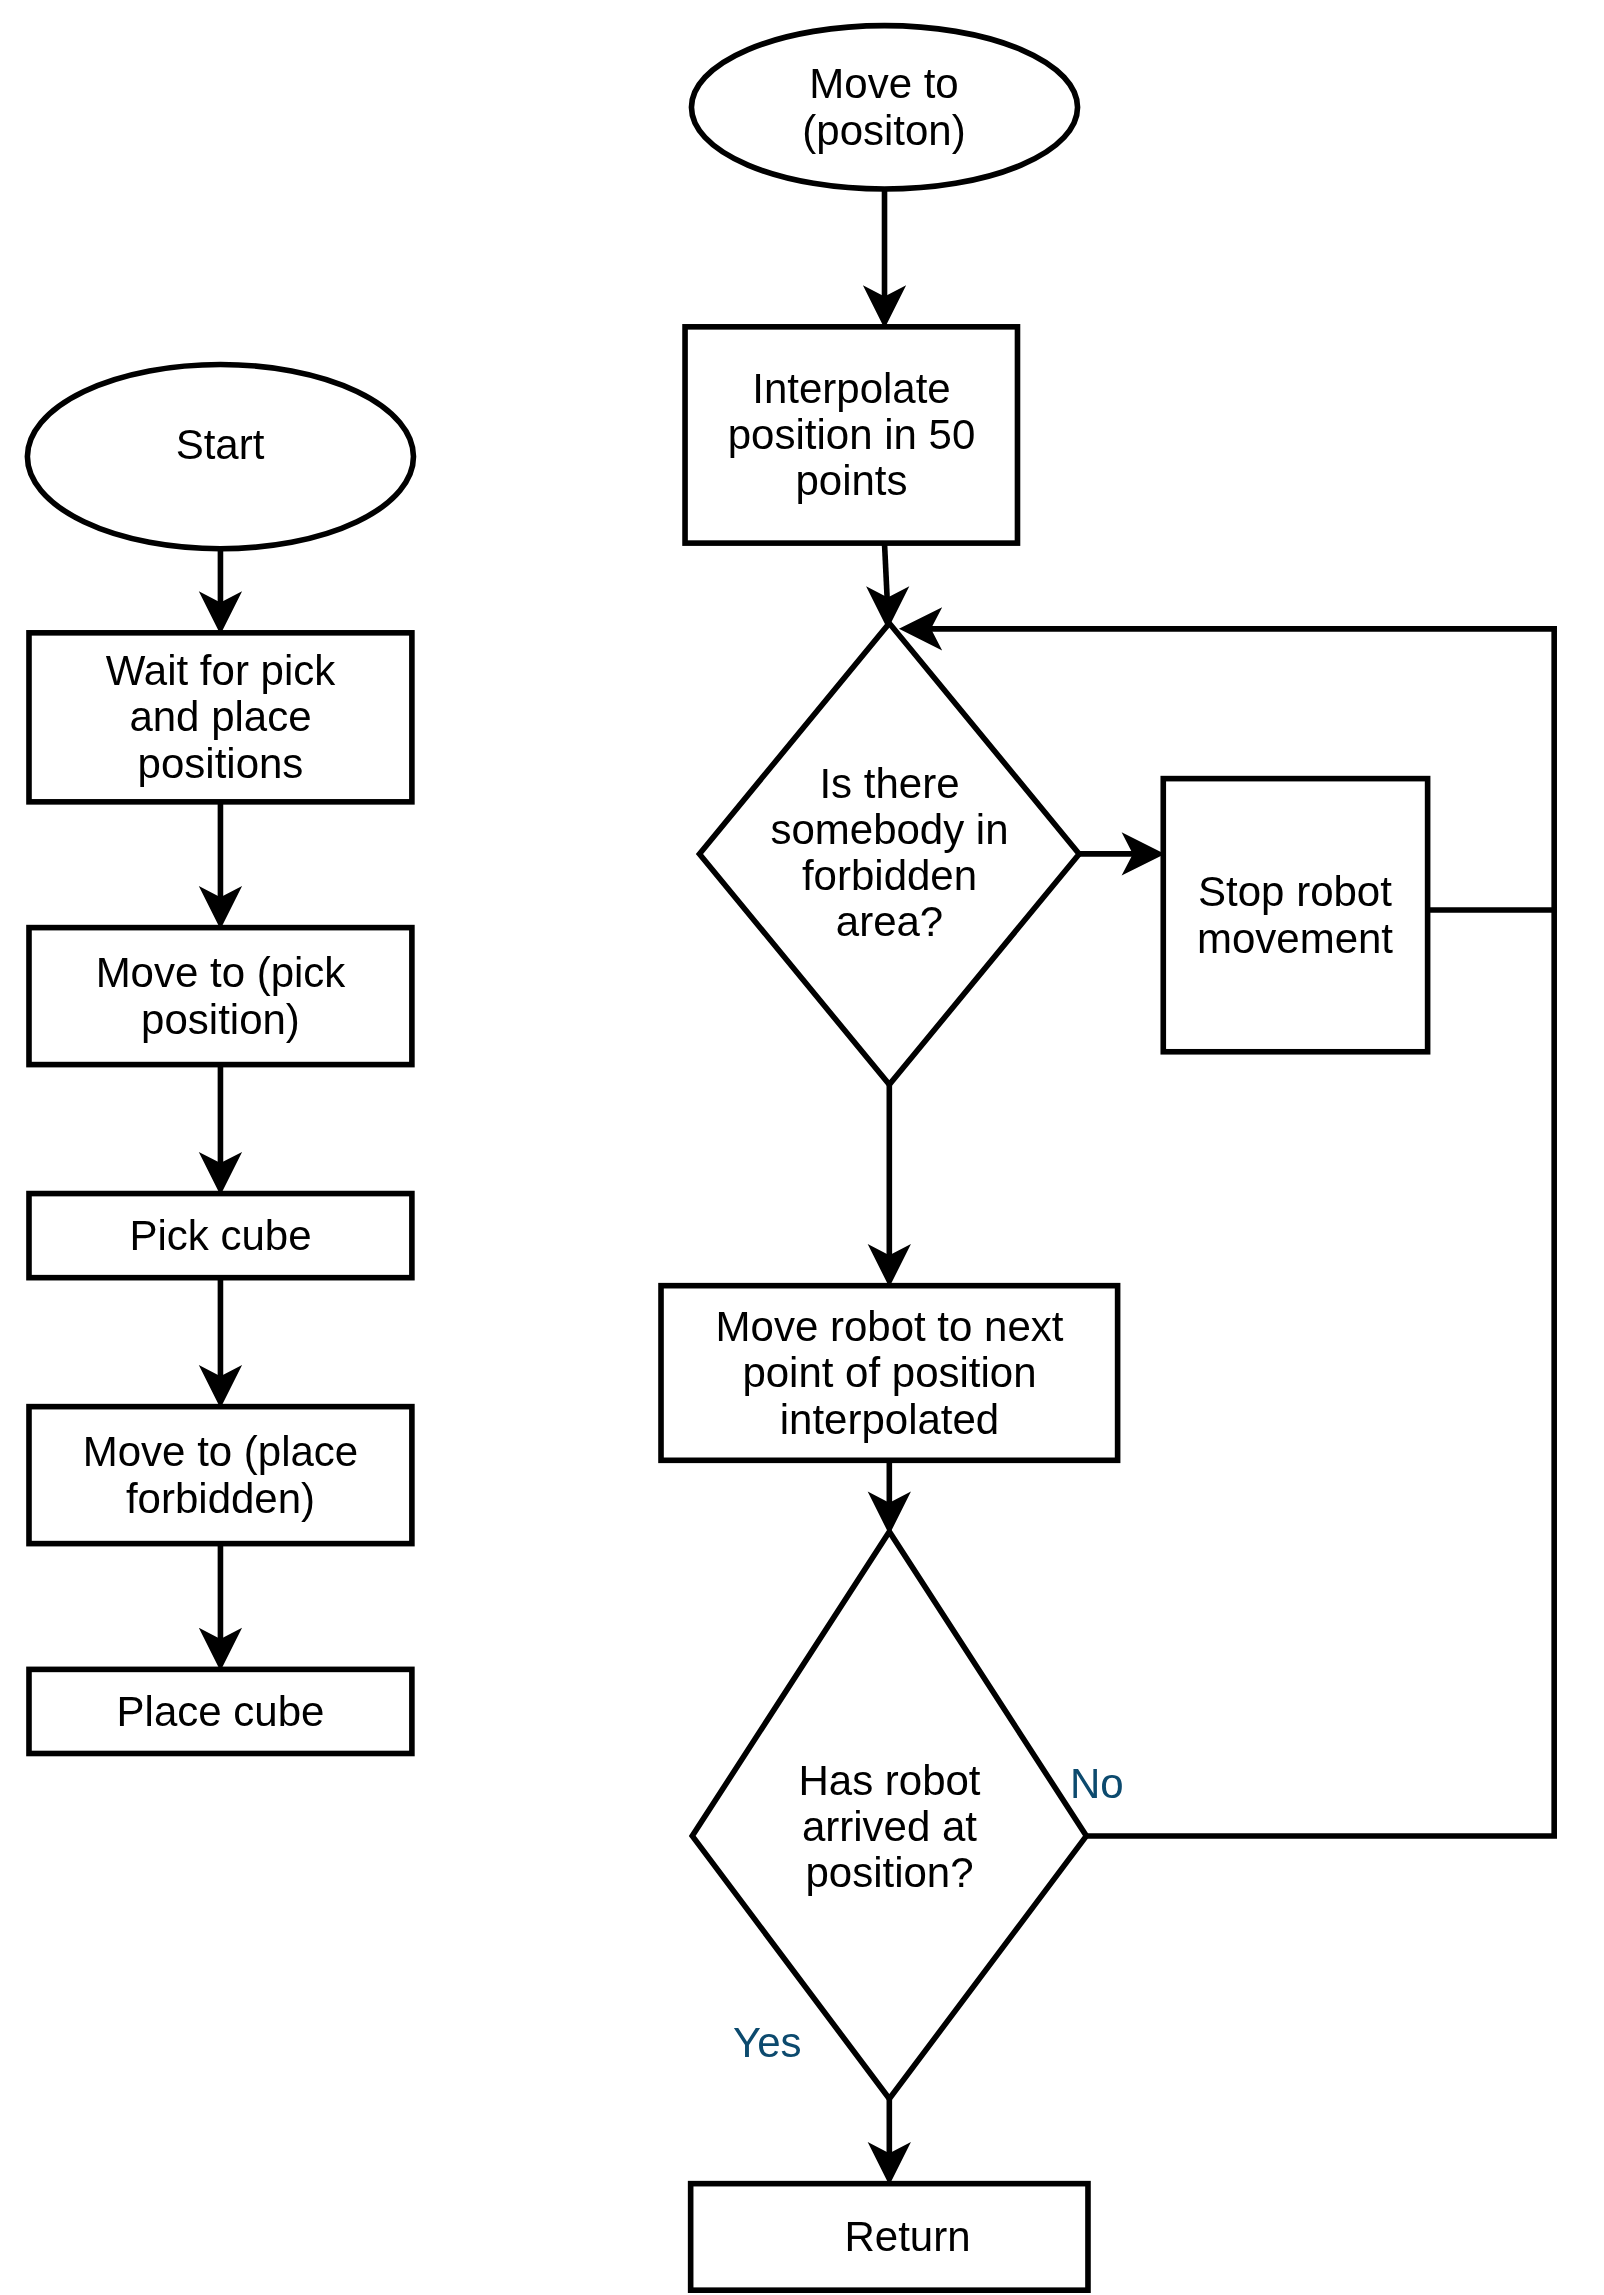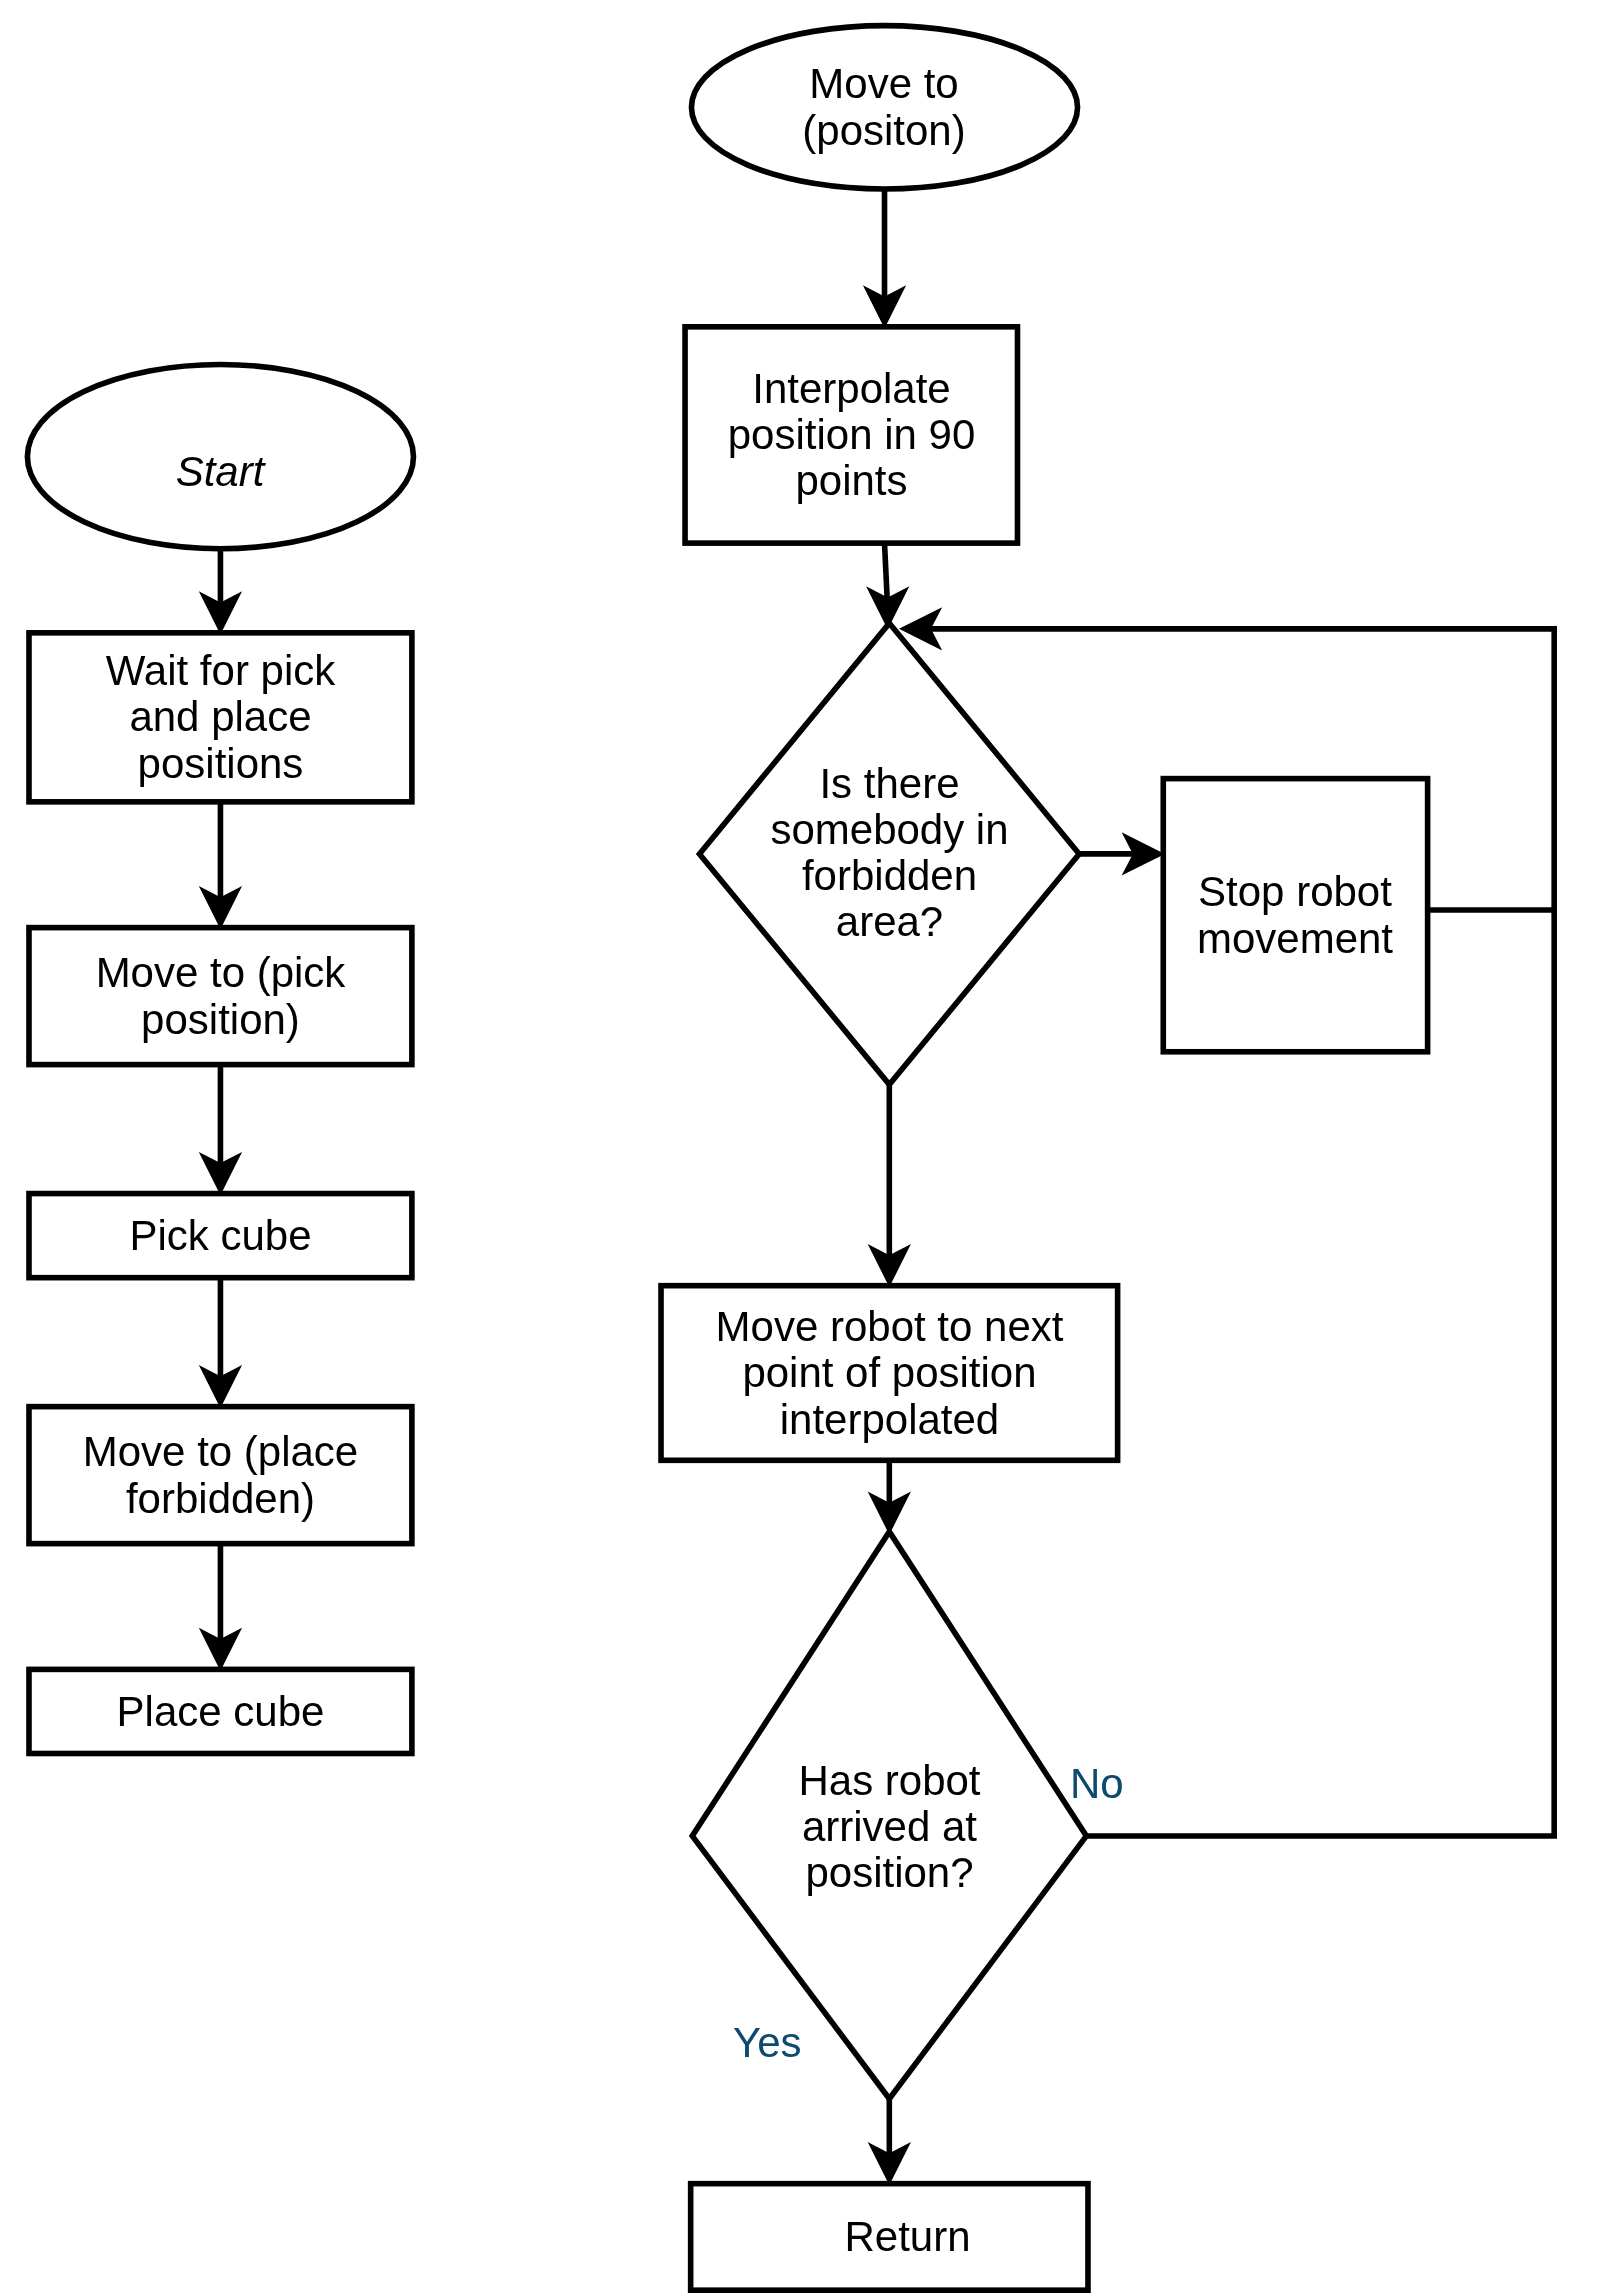--- a/index.html
+++ b/index.html
@@ -131,41 +131,41 @@
     <line class="conn" x1="1110" y1="1823" x2="1110" y2="1896"></line>
     <polygon class="arrowhead" points="1110,1916 1083,1862 1110,1876 1137,1862"></polygon>
 
     <path class="conn" d="M 1356 2292 L 1940 2292 L 1940 1136"></path>
 
     <line class="conn" x1="1110" y1="2620" x2="1110" y2="2708"></line>
     <polygon class="arrowhead" points="1110,2728 1083,2674 1110,2688 1137,2674"></polygon>
 
   </svg>
 
-  <div class="node-text" style="left:27px; top:380px; width:386px; height:184px;font-style:italic;">Start</div>
+  <div class="node-text" style="left:27px; top:353px; width:386px; height:184px;">Start</div>
 
   <div class="node-text" style="left:29px; top:633px; width:383px; height:169px;">Wait for pick
 and place
 positions</div>
 
   <div class="node-text" style="left:29px; top:928px; width:383px; height:137px;">Move to (pick
 position)</div>
 
   <div class="node-text" style="left:29px; top:1194px; width:383px; height:84px;text-align:right;">Pick cube</div>
 
   <div class="node-text" style="left:29px; top:1407px; width:383px; height:137px;">Move to (place
 forbidden)</div>
 
   <div class="node-text" style="left:691px; top:26px; width:386px; height:163px;">Move to
 (positon)</div>
 
   <div class="node-text" style="left:29px; top:1670px; width:383px; height:84px;">Place cube</div>
 
   <div class="node-text" style="left:685px; top:327px; width:333px; height:216px;">Interpolate
-position in 90
+position in 50
 points</div>
 
   <div class="node-text" style="left:713px; top:753px; width:353px; height:200px;">Is there
 somebody in
 forbidden
 area?</div>
 
   <div class="node-text" style="left:1163px; top:779px; width:264px; height:273px;">Stop robot
 movement</div>
 

